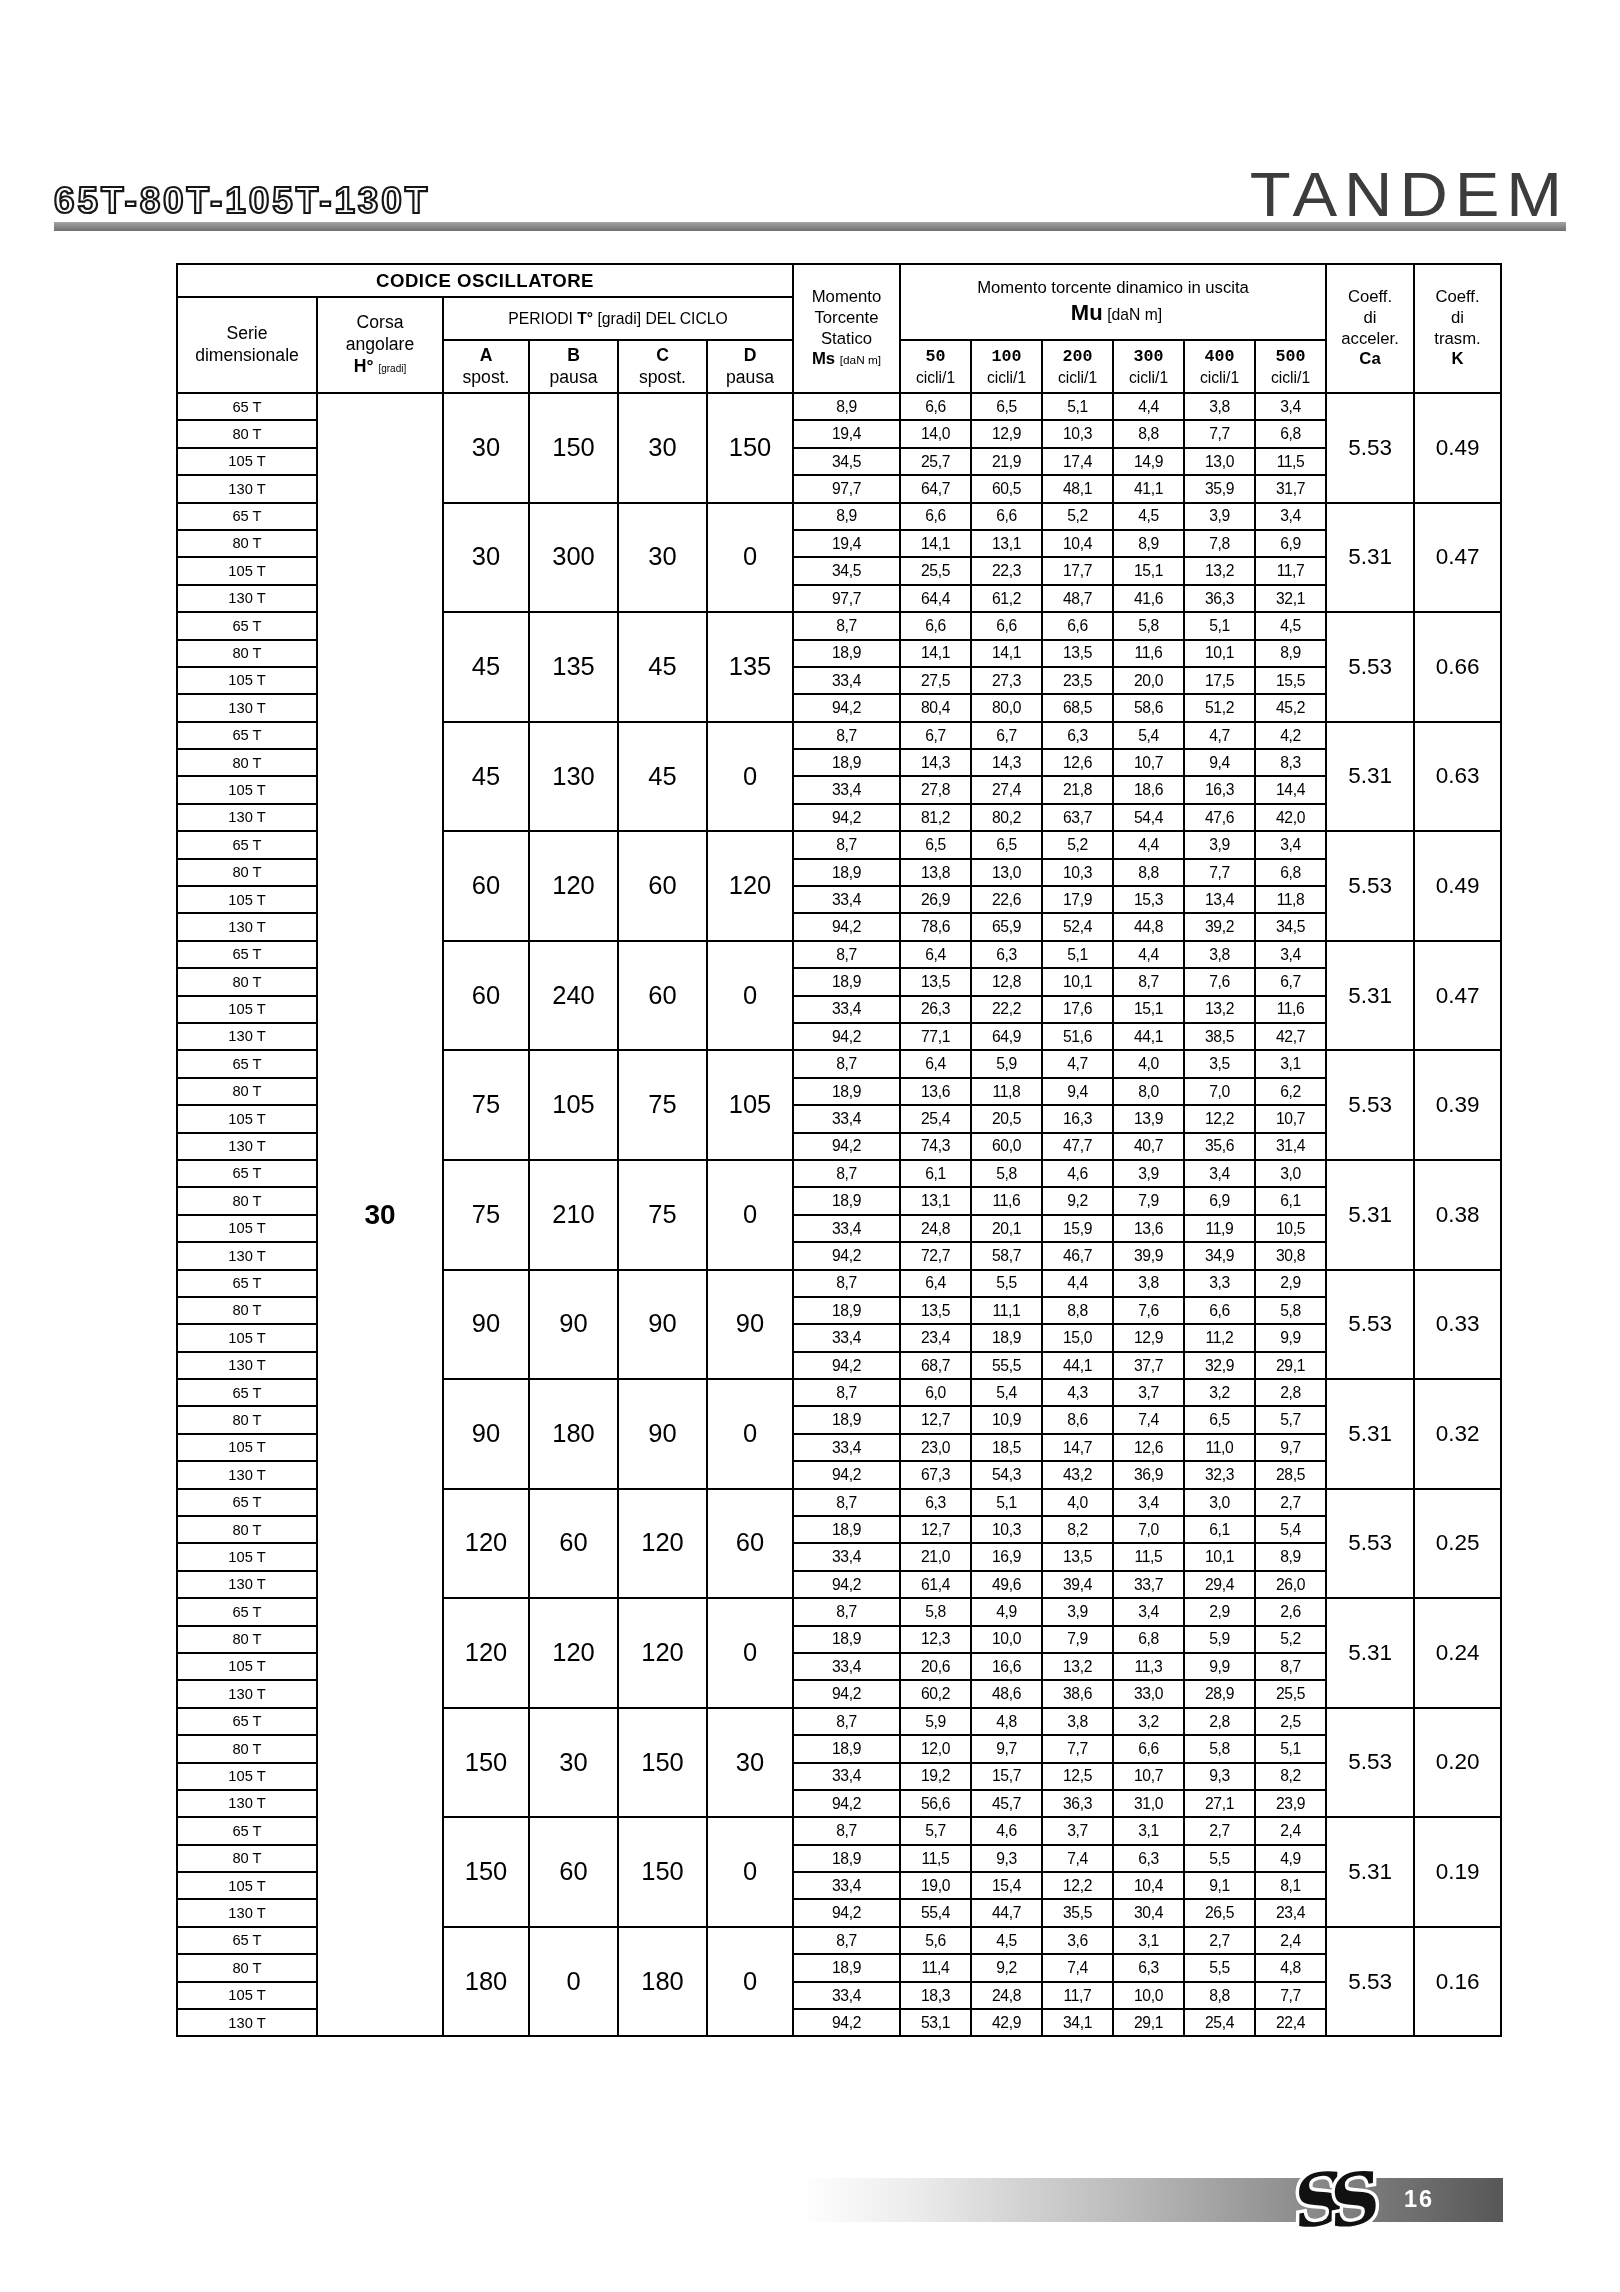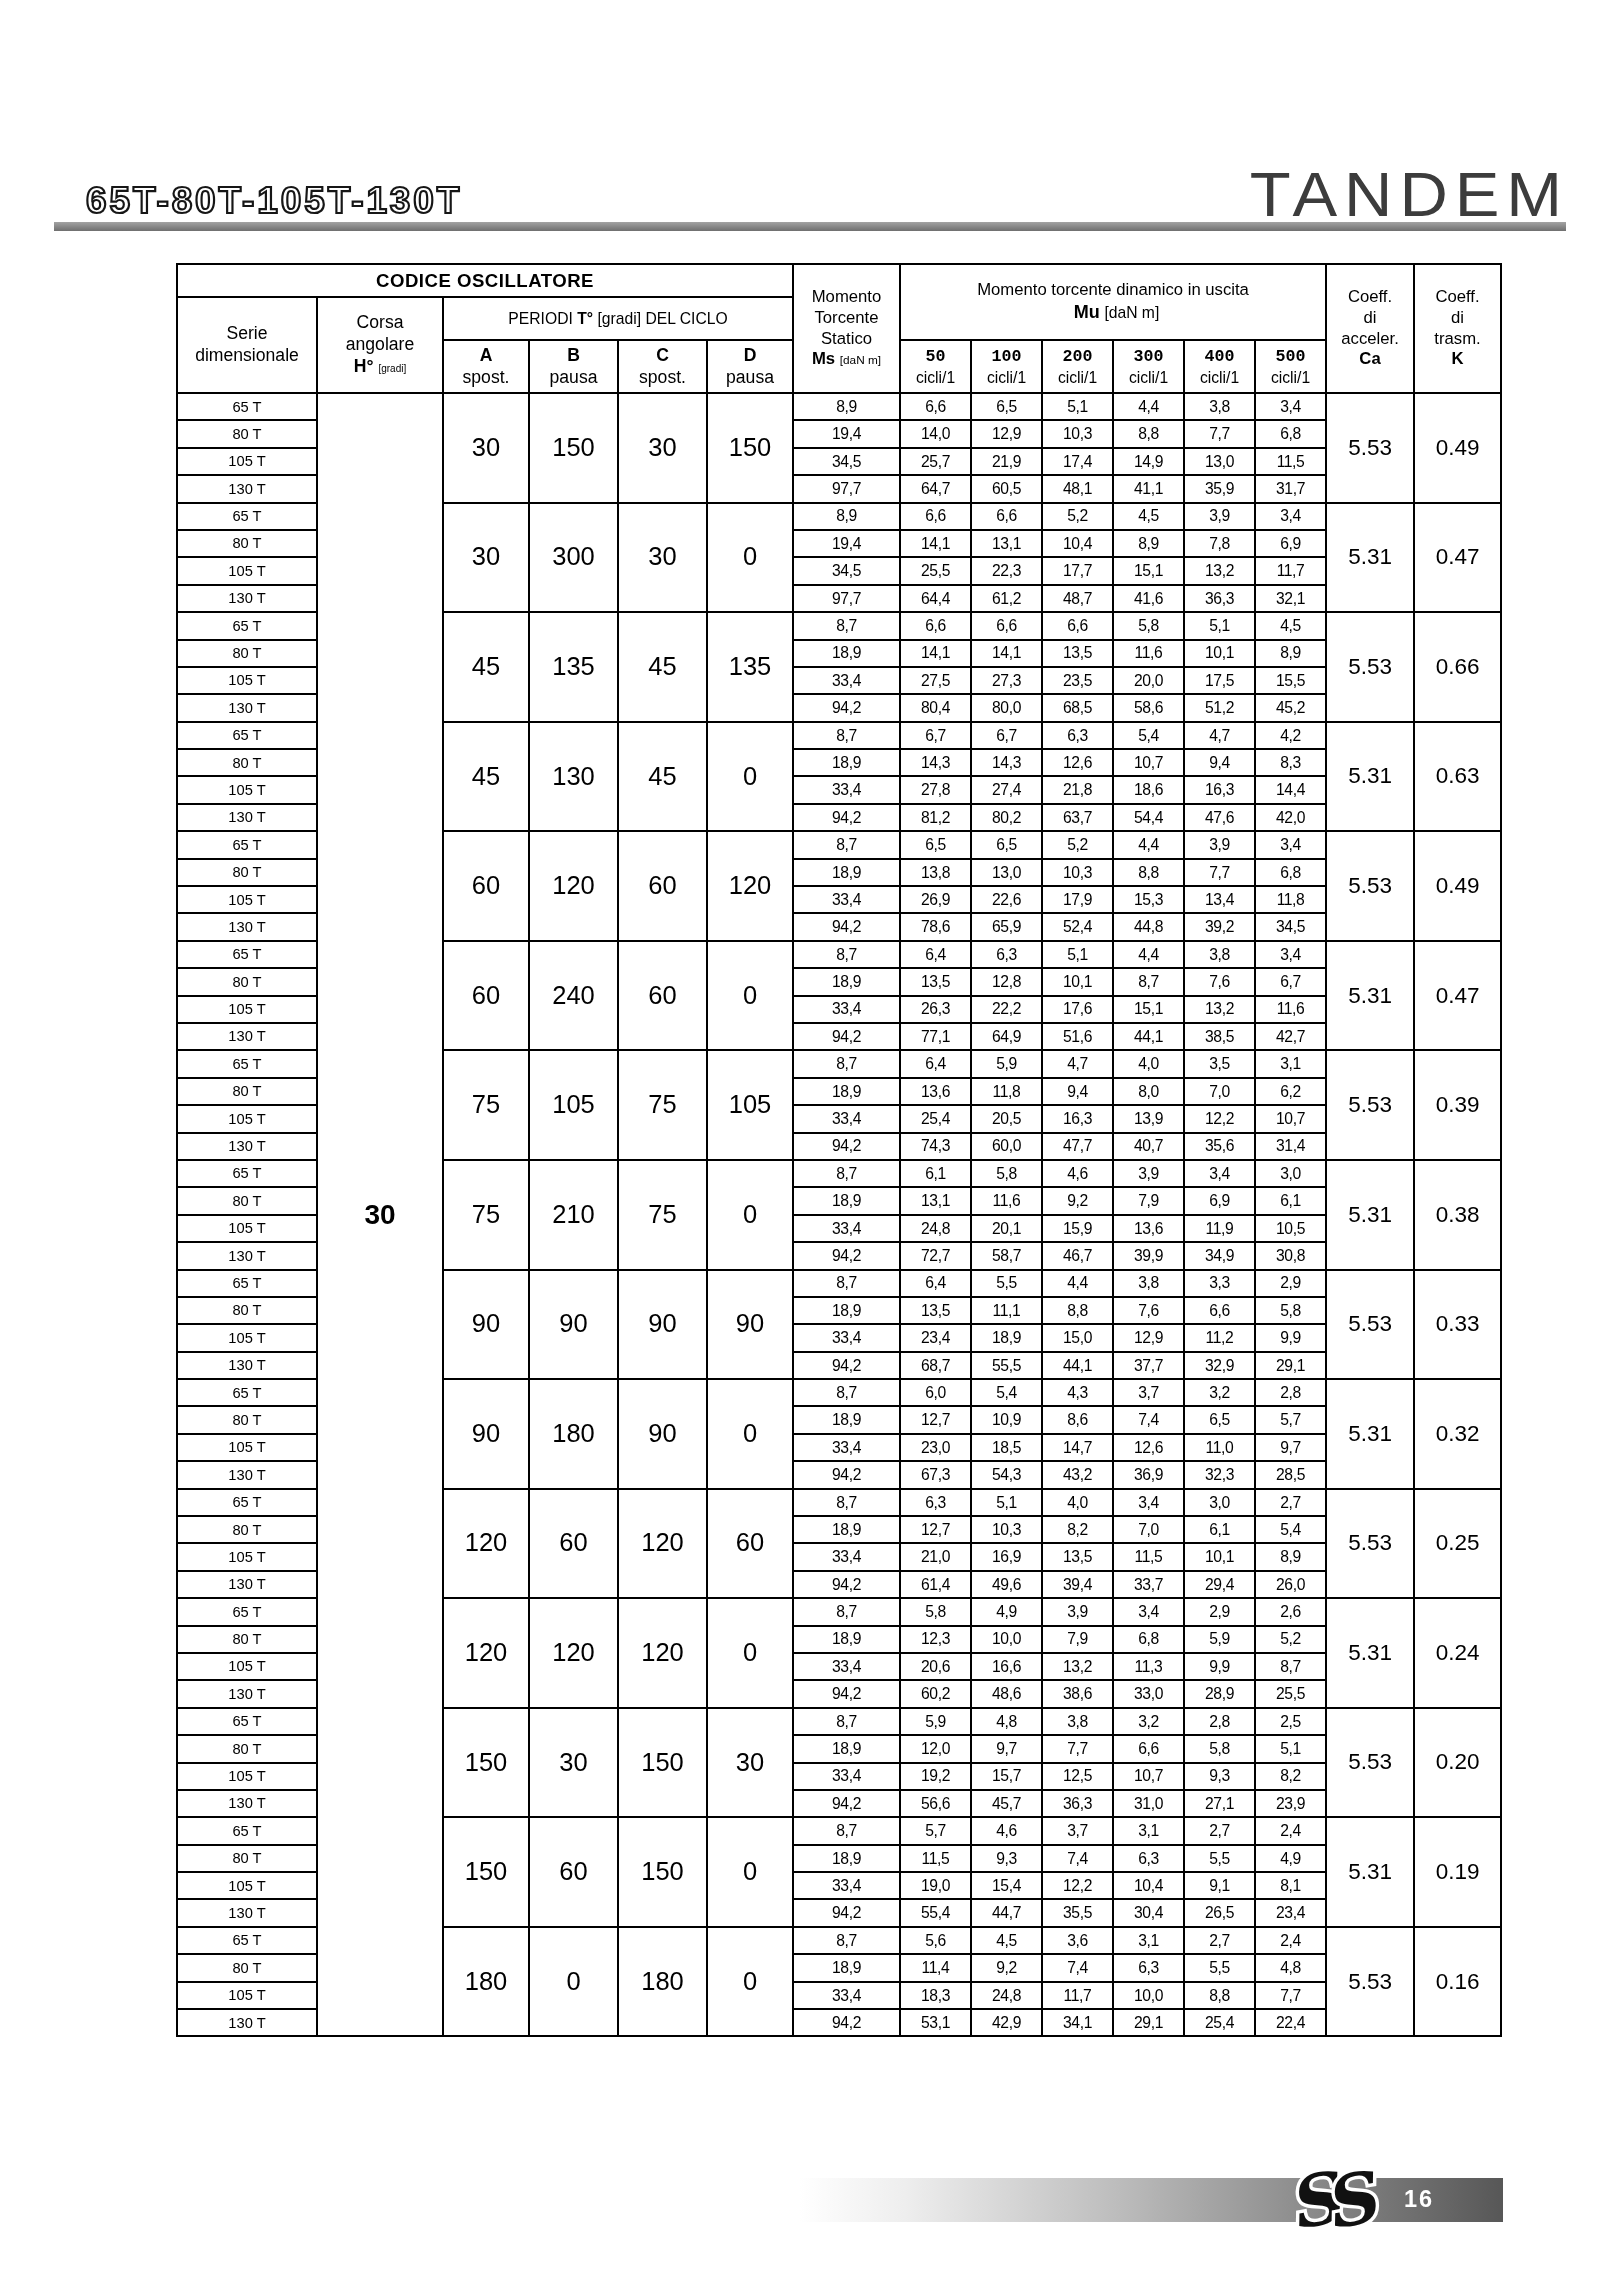--- a/index.html
+++ b/index.html
@@ -4,21 +4,21 @@
 <style>
   html,body{margin:0;padding:0;}
   body{
     width:1620px;height:2293px;position:relative;background:#ffffff;
     font-family:"Liberation Sans", sans-serif;color:#000;
   }
   
   .page-title{
     position:absolute;left:54px;top:180px;
     font-size:37px;font-weight:bold;letter-spacing:2.9px;
-    color:#161616;white-space:nowrap;margin-left:32px;
+    color:#161616;white-space:nowrap;
   }
   @supports (-webkit-text-stroke: 2px black){
     .page-title{color:#ffffff;-webkit-text-stroke:2.2px #161616;}
   }
   .brand-title{
     position:absolute;right:51px;top:153px;
     font-size:67px;font-weight:400;letter-spacing:6.9px;
     color:#3c3c3c;white-space:nowrap;transform:scaleY(0.95);transform-origin:bottom right;
   }
   .divider-bar{
@@ -41,21 +41,21 @@
   tbody tr{height:27.4px;}
   tbody tr.group-start td{border-top:2.9px solid #000;}
   td.codice{font-weight:bold;font-size:18.6px;letter-spacing:0.5px;}
   td.hdr{font-size:17.6px;}
   td.hdr .b{font-weight:bold;}
   td.hdr .small{font-size:10px;}
   td.ms-hdr{font-size:16.7px;line-height:1.75;}
   td.ms-hdr .sym{font-weight:bold;}
   td.ms-hdr .unit{font-size:11.8px;}
   td.mu-hdr{font-size:16.7px;line-height:1.9;}
-  td.mu-hdr .sym{font-weight:bold;font-size:18px;margin-left:7px;}
+  td.mu-hdr .sym{font-weight:bold;font-size:22px;margin-left:7px;}
   td.mu-hdr .unit{font-size:15.7px;}
   td.cicli{font-size:15.7px;line-height:1.5;}
   td.cicli .n{font-weight:bold;font-size:16.7px;font-family:Liberation Mono, monospace;}
   td.abcd{font-size:17.6px;line-height:1.5;}
   td.abcd .letter{font-weight:bold;}
   td.coef-hdr{font-size:16.7px;line-height:1.75;}
   td.coef-hdr .sym{font-weight:bold;}
   
   td.serie{font-size:14.7px;letter-spacing:0;}
   td.corsa-val{font-size:28px;font-weight:bold;}

